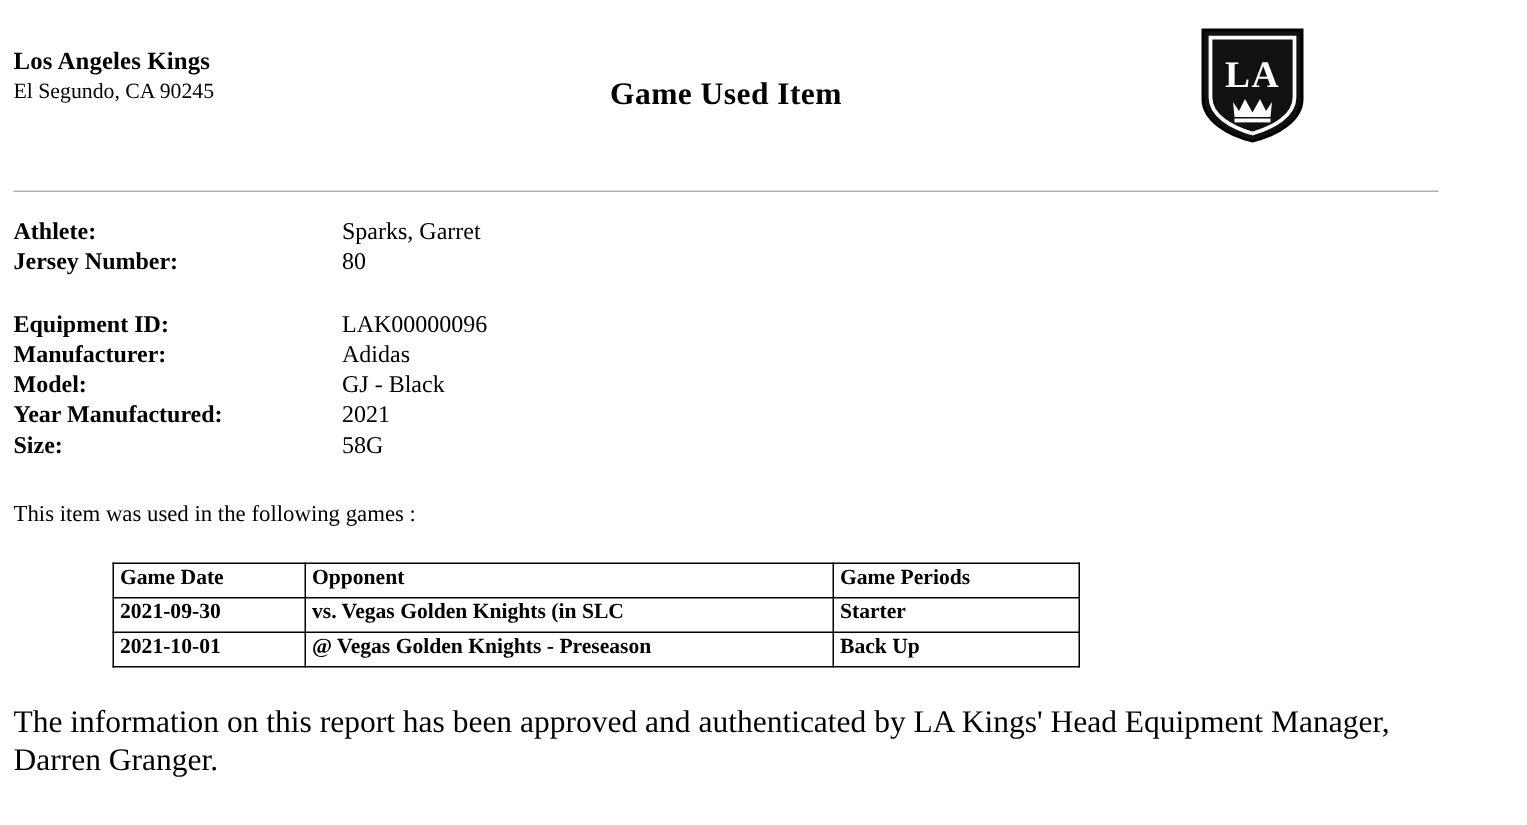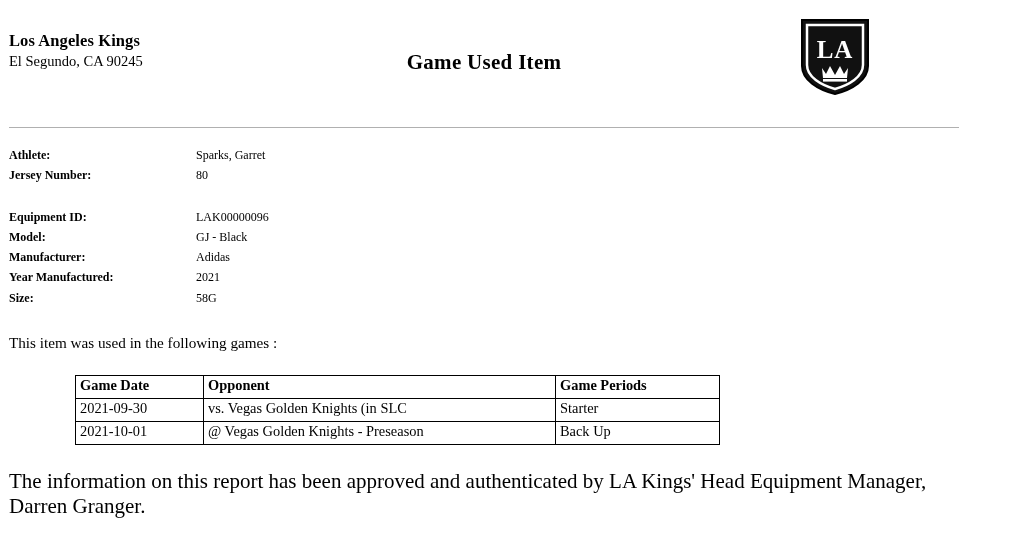--- a/index.html
+++ b/index.html
@@ -80,21 +80,22 @@
   .fields {
     position: absolute;
     left: 9px;
     top: 145px;
     width: 700px;
   }
   .field-row {
     display: flex;
     align-items: center;
     line-height: 20.3px;
-    font-size: 12px;
+    font-size: 16px;
+    gap: 32px;
   }
   .field-label {
     width: 187px;
     font-weight: bold;
     flex: 0 0 187px;
   }
   .field-value {
     font-weight: normal;
   }
   .group-gap {
@@ -120,21 +121,21 @@
     font-size: 14.4px;
     table-layout: fixed;
   }
   table.games th,
   table.games td {
     border: 1px solid #000000;
     padding: 1px 4px;
     text-align: left;
     vertical-align: top;
     height: 20px;
-    font-weight: normal;
+    font-weight: bold;
     white-space: nowrap;
     overflow: hidden;
   }
   table.games th {
     font-weight: bold;
   }
   .col-date { width: 119px; }
   .col-opponent { width: 343px; margin-left: 16px; }
   .col-periods { width: 155px; }
 
@@ -183,26 +184,26 @@
       <div class="field-value">80</div>
     </div>
 
     <div class="group-gap"></div>
 
     <div class="field-row">
       <div class="field-label">Equipment ID:</div>
       <div class="field-value">LAK00000096</div>
     </div>
     <div class="field-row">
+      <div class="field-label">Manufacturer:</div>
+      <div class="field-value">Adidas</div>
+    </div>
+    <div class="field-row">
       <div class="field-label">Model:</div>
       <div class="field-value">GJ - Black</div>
-    </div>
-    <div class="field-row">
-      <div class="field-label">Manufacturer:</div>
-      <div class="field-value">Adidas</div>
     </div>
     <div class="field-row">
       <div class="field-label">Year Manufactured:</div>
       <div class="field-value">2021</div>
     </div>
     <div class="field-row">
       <div class="field-label">Size:</div>
       <div class="field-value">58G</div>
     </div>
   </div>

